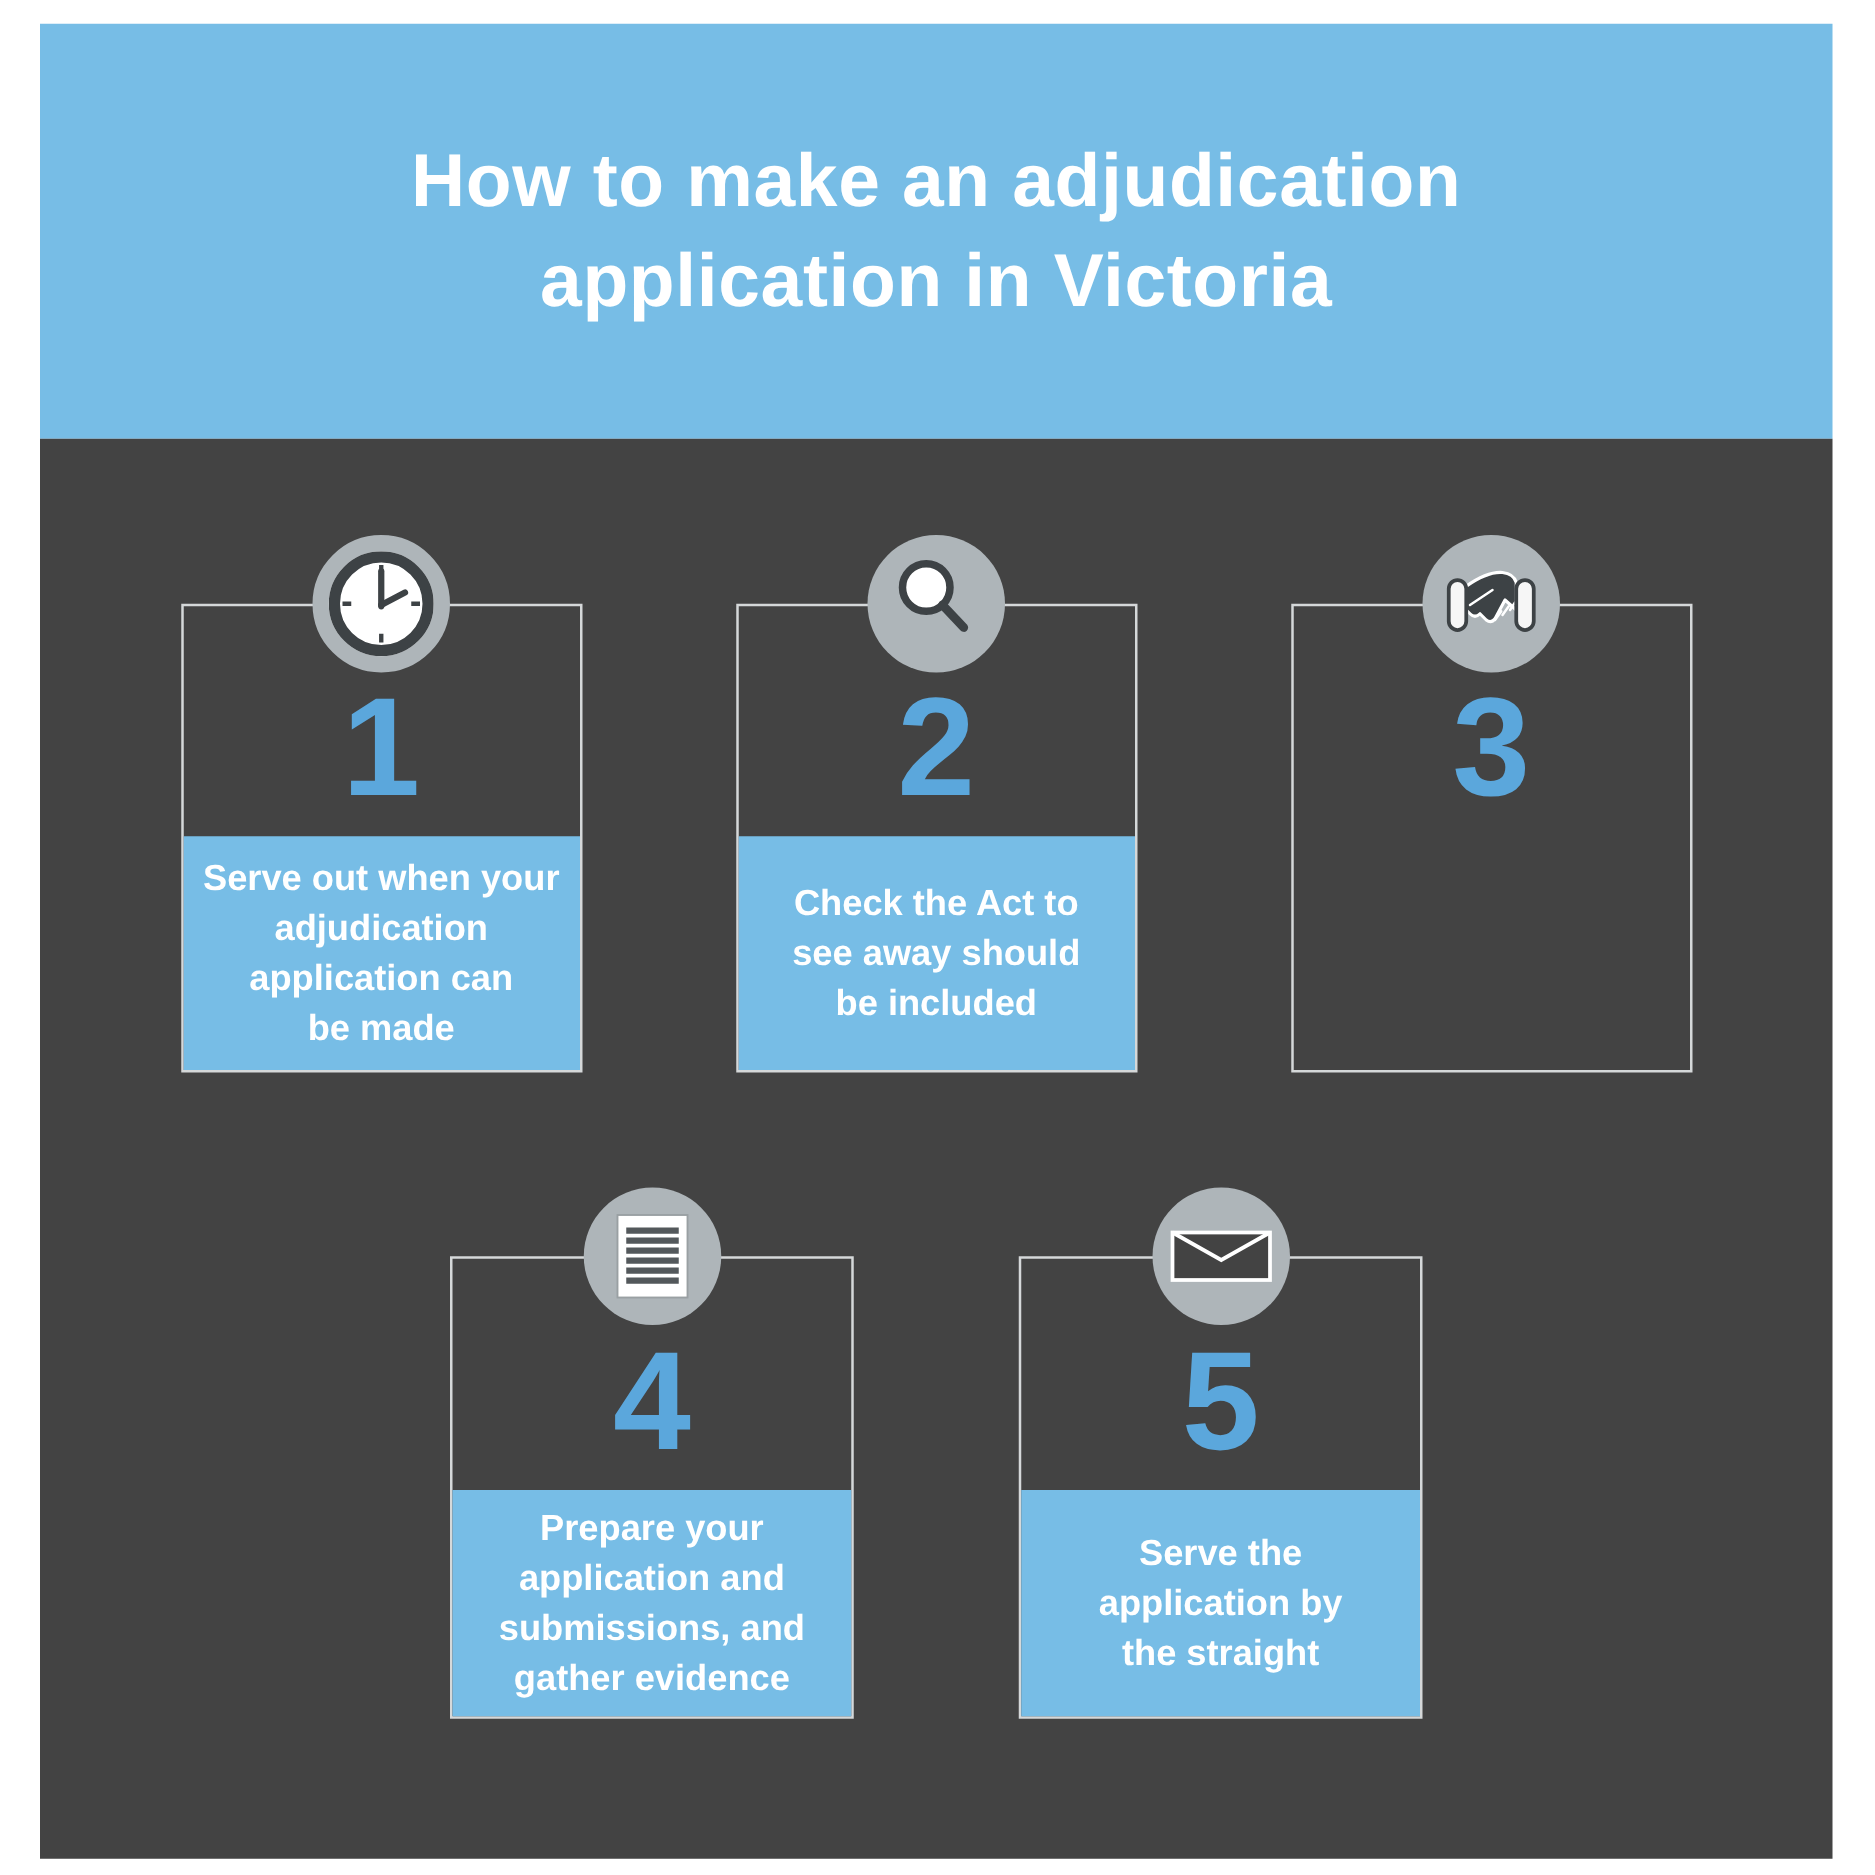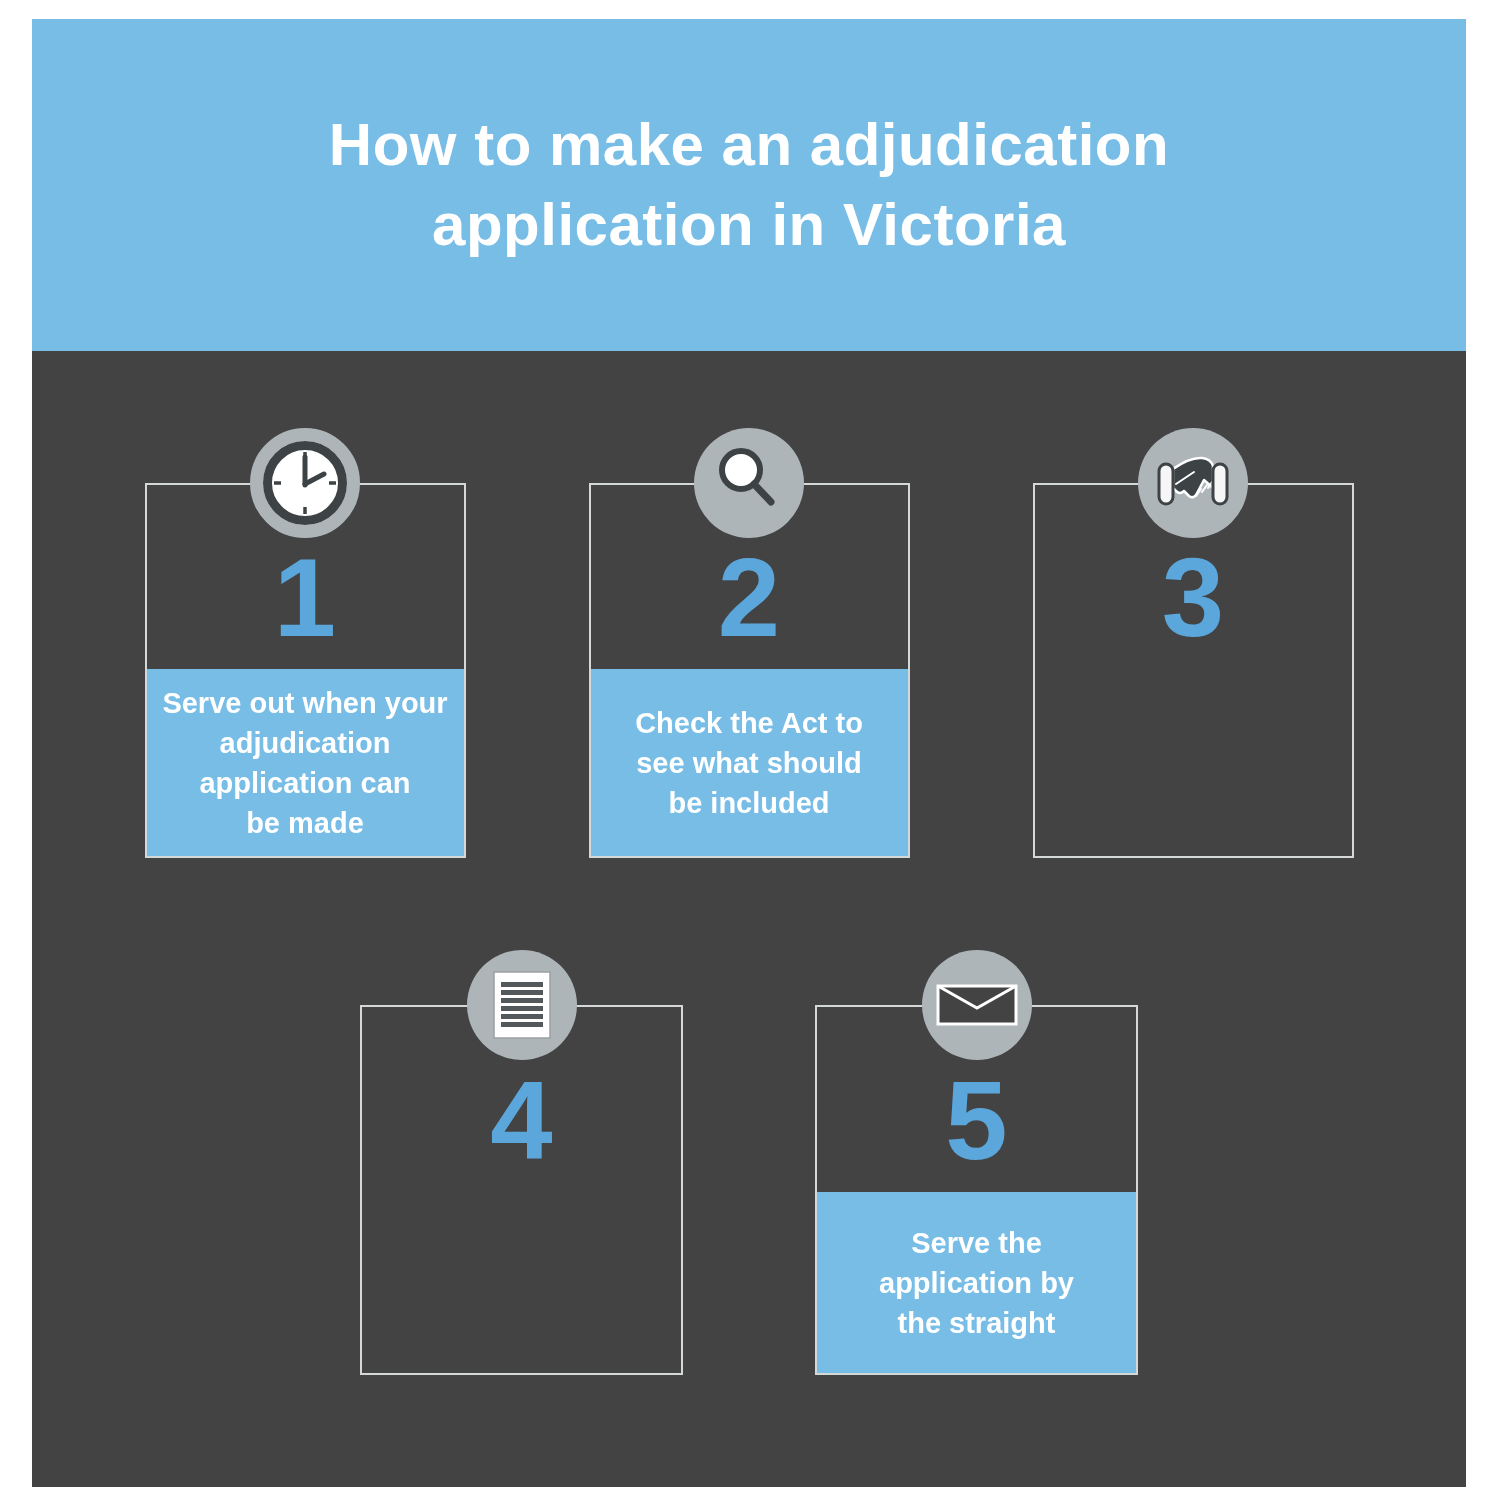--- a/index.html
+++ b/index.html
@@ -130,21 +130,21 @@
           <svg width="110" height="110" viewBox="0 0 110 110">
             <circle class="i-lens" cx="47" cy="42" r="19" stroke-width="6"></circle>
             <line class="i-dark-s" x1="60" y1="56" x2="77" y2="74" stroke-width="7" stroke-linecap="round"></line>
           </svg>
         </div>
         <div class="card-top">
           <div class="step-number">2</div>
         </div>
         <div class="card-bottom">
           <p class="step-text">Check the Act to
-see what should
+see away should
 be included</p>
         </div>
       </section>
 
       <section class="card">
         <div class="icon-badge">
           <svg width="110" height="110" viewBox="0 0 110 110">
             <path class="i-clasp" stroke-width="2.5" stroke-linejoin="round" d="M35 41 Q52 29 64 30 Q73 31 75 38 L75 60 L66 52 L58 67 Q55 71 51 68 L46 63 Q42 67 38 63 L35 60 Z"></path>
             <path class="i-white-s" stroke-width="2" stroke-linecap="round" d="M38 56 Q47 50 56 44"></path>
             <path class="i-white-s" stroke-width="2" stroke-linecap="round" d="M58 68 l5 -7 M64 64 l5 -7 M70 60 l4 -6"></path>
@@ -169,20 +169,26 @@
             <rect class="i-stripe" x="34" y="40" width="42" height="5"></rect>
             <rect class="i-stripe" x="34" y="48" width="42" height="5"></rect>
             <rect class="i-stripe" x="34" y="56" width="42" height="5"></rect>
             <rect class="i-stripe" x="34" y="64" width="42" height="5"></rect>
             <rect class="i-stripe" x="34" y="72" width="42" height="5"></rect>
           </svg>
         </div>
         <div class="card-top">
           <div class="step-number">4</div>
         </div>
+        <div class="card-bottom">
+          <p class="step-text">Prepare your
+application and
+submissions, and
+gather evidence</p>
+        </div>
       </section>
 
       <section class="card">
         <div class="icon-badge">
           <svg width="110" height="110" viewBox="0 0 110 110">
             <rect class="i-env" x="16" y="36" width="78" height="38" stroke-width="3"></rect>
             <path class="i-white-s" stroke-width="3" stroke-linejoin="miter" d="M16 36 L55 58 L94 36"></path>
           </svg>
         </div>
         <div class="card-top">

